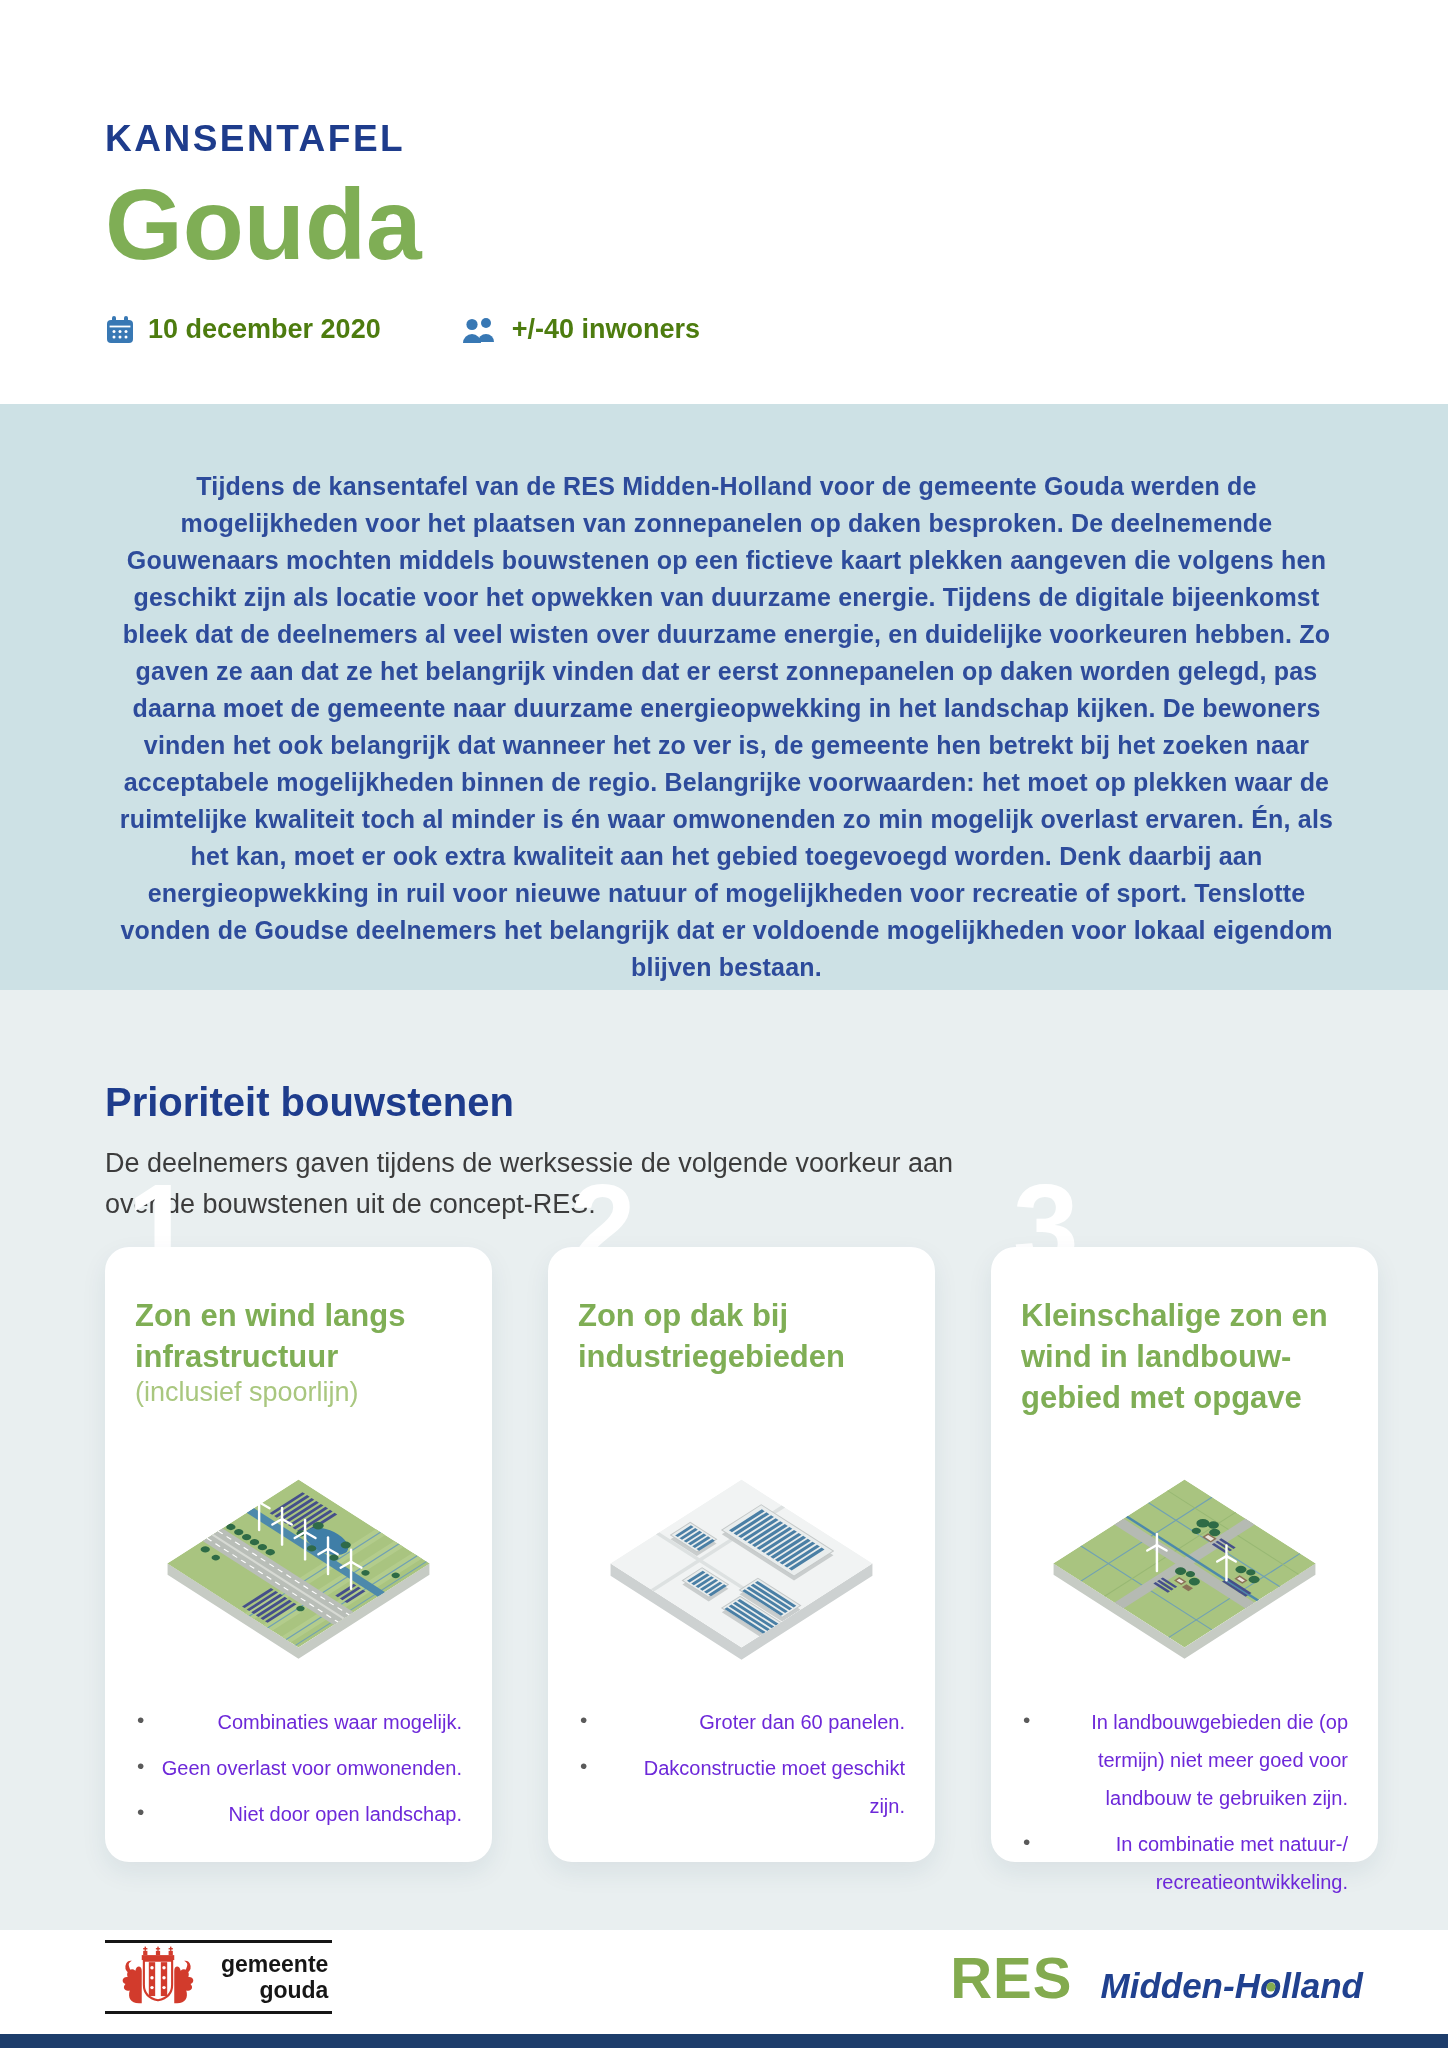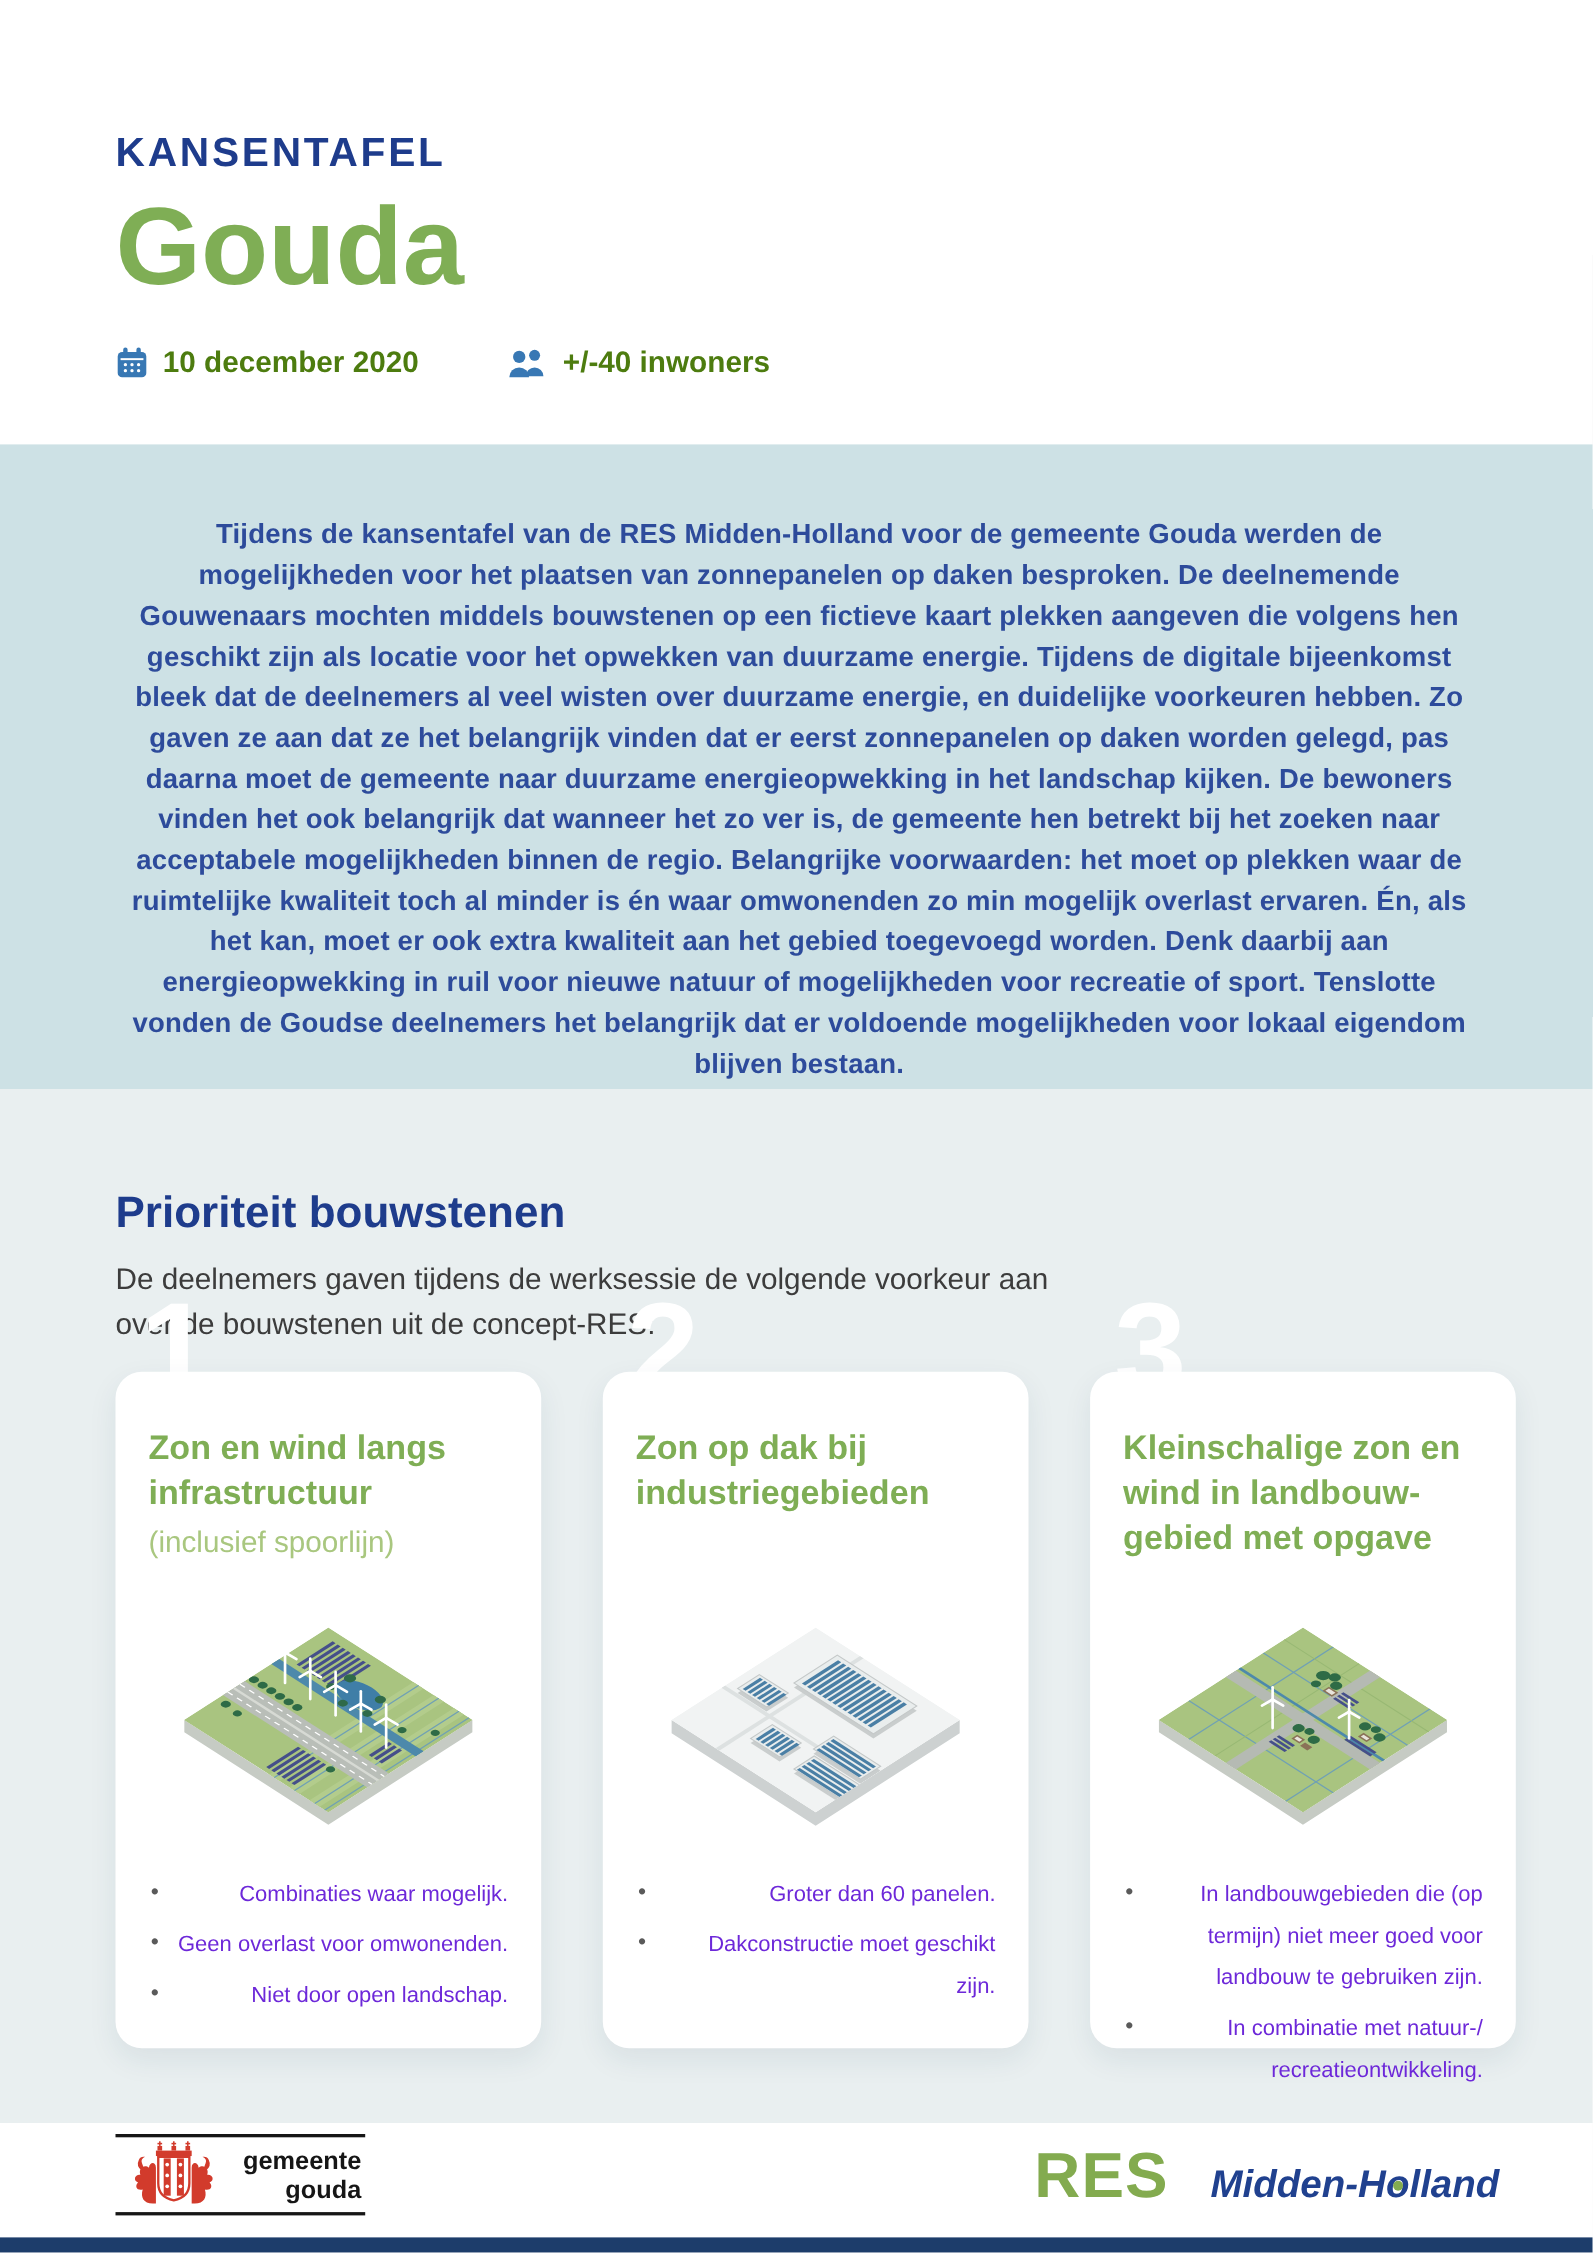--- a/index.html
+++ b/index.html
@@ -28,36 +28,36 @@
   .cards { display:flex; gap:56px; margin-top:22px; }
   .card-wrap { position:relative; width:387px; }
   .card-number { position:absolute; top:-80px; left:22px; z-index:0;
                  font-size:118px; font-weight:700; color:#ffffff; line-height:1; }
   .card { position:relative; z-index:1; background:#ffffff; border-radius:24px;
           width:387px; height:615px; padding:48px 30px 0;
           box-shadow:0 10px 26px rgba(30,60,90,0.08); }
   .title-area { height:172px; }
   .card-title { color:#7fae55; font-size:31px; font-weight:700; line-height:41px; }
   .card-title span { display:block; }
-  .card-subtitle { color:#a9c77f; font-size:27px; font-weight:400; margin-top:10px; }
+  .card-subtitle { color:#a9c77f; font-size:27px; font-weight:400; margin-top:0; }
   .illus { height:208px; display:flex; align-items:center; justify-content:center; }
   .illus svg { display:block; }
   .bullets { list-style:none; margin-top:28px; }
   .bullets li { position:relative; font-size:20px; color:#6d28d9; line-height:38px;
                 padding-left:26px; margin-bottom:8px;text-align:right; }
   .bullets li::before { content:'•'; position:absolute; left:2px; top:-2px;
                         color:#5a5a5a; font-size:21px; }
   
   .footer { height:104px; background:#ffffff; display:flex; align-items:center;
             justify-content:space-between; padding:0 85px 10px 105px; }
   .gouda-logo { border-top:3px solid #161616; border-bottom:3px solid #161616;
                 display:flex; align-items:center; gap:10px; padding:2px 4px 2px 0; }
   .gouda-text { text-align:right; color:#161616; font-weight:700; font-size:23px;
                 line-height:26px; }
-  .res-logo { display:flex; align-items:baseline; gap:38px;text-align:center; }
+  .res-logo { display:flex; align-items:baseline; gap:28px;text-align:center; }
   .res-abbr { font-size:58px; font-weight:800; color:#83ab4f; letter-spacing:1px; }
   .res-region { font-size:35px; font-weight:700; color:#20418f; white-space:nowrap;font-style:italic; }
   .holland-o { position:relative; }
   .holland-o::after { content:''; position:absolute; width:9px; height:9px;
                       background:#83ab4f; border-radius:50%; left:50%; top:55%;
                       transform:translate(-50%,-50%); }
   .bottom-bar { position:absolute; left:0; bottom:0; width:100%; height:14px;
                 background:#1d3d6b; }
 </style>
 </head>

